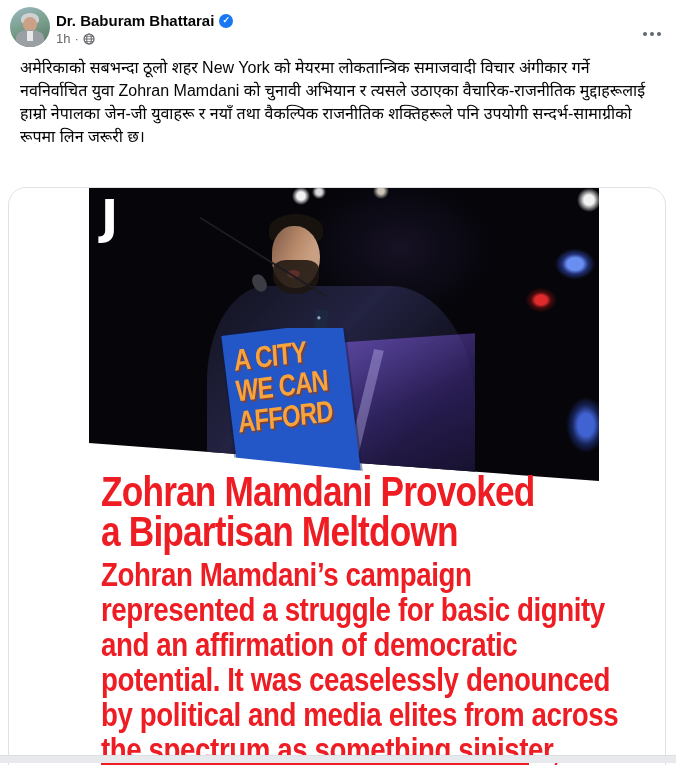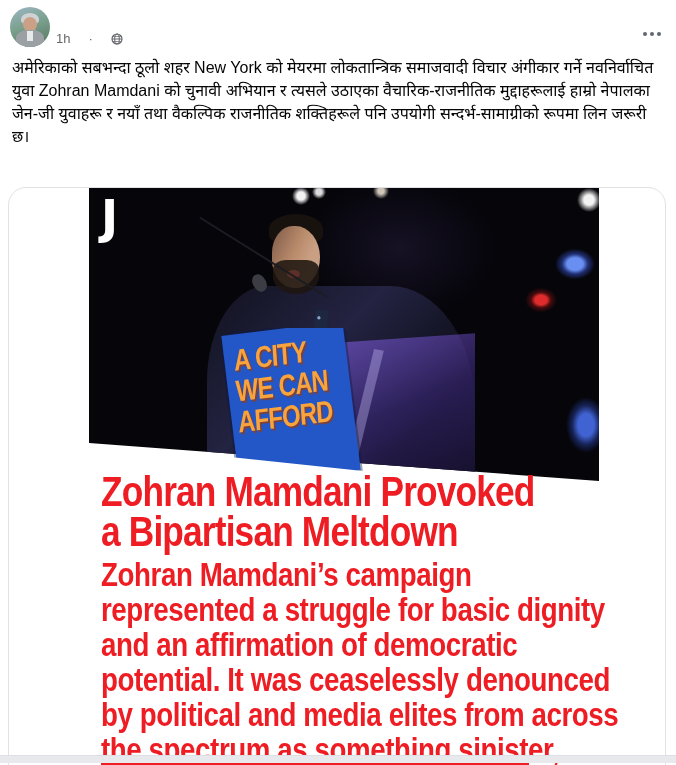--- a/index.html
+++ b/index.html
@@ -10,27 +10,27 @@
   .post-header { position:relative; height:56px; }
   .avatar { position:absolute; left:10px; top:7px; width:40px; height:40px; border-radius:50%;
     background:linear-gradient(160deg,#9db8c4 0%,#7ba08e 45%,#54755f 100%); overflow:hidden; }
   .avatar .hair { position:absolute; left:11px; top:6px; width:18px; height:12px; border-radius:50% 50% 40% 40%; background:#cfd2d4; }
   .avatar .face { position:absolute; left:13px; top:10px; width:14px; height:15px; border-radius:50%; background:#caa186; }
   .avatar .suit { position:absolute; left:6px; top:23px; width:28px; height:18px; border-radius:45% 45% 0 0; background:#9aa0a4; }
   .avatar .shirt { position:absolute; left:17px; top:24px; width:6px; height:10px; background:#e8e9ea; }
   .name-row { position:absolute; left:56px; top:11px; font-size:15px; font-weight:700; line-height:19px; display:flex; align-items:center; gap:5px; }
   .verified { width:14px; height:14px; border-radius:50%; background:#1877f2; color:#fff; font-size:9px;
     font-weight:700; display:flex; align-items:center; justify-content:center; }
-  .meta-row { position:absolute; left:56px; top:31px; font-size:13px; color:#65676b; display:flex; align-items:center; gap:18px; }
+  .meta-row { position:absolute; left:56px; top:31px; font-size:13px; color:#65676b; display:flex; align-items:center; gap:4px; }
   .globe { width:12px; height:12px; }
   .more-btn { position:absolute; right:8px; top:22px; width:32px; height:24px; display:flex; align-items:center; justify-content:center; gap:3px; cursor:pointer; }
   .more-btn i { width:4px; height:4px; border-radius:50%; background:#606770; }
 
   
-  .post-text { padding:0 12px; font-size:16px; line-height:23px; }
+  .post-text { padding:0 20px; font-size:16px; line-height:23px; }
   .post-text p { margin:0; }
 
   
   .card { position:absolute; left:8px; top:187px; width:658px; height:620px;
     border:1px solid #e0e2e6; border-radius:18px 18px 0 0; background:#fff; overflow:hidden; cursor:pointer; }
 
   
   .photo { position:absolute; left:80px; top:0; width:510px; height:300px;
     clip-path:polygon(0 0,100% 0,100% 293px,0 255px);
     background:
@@ -89,20 +89,24 @@
 </head>
 <body>
 
 <div class="post-header">
   <div class="avatar">
     <div class="hair"></div>
     <div class="face"></div>
     <div class="suit"></div>
     <div class="shirt"></div>
   </div>
+  <div class="name-row">
+    <span>Dr. Baburam Bhattarai</span>
+    <span class="verified">✓</span>
+  </div>
   <div class="meta-row">
     <span>1h</span>
     <span>·</span>
     <svg class="globe" viewBox="0 0 12 12">
       <circle cx="6" cy="6" r="5" fill="none" stroke="#65676b" stroke-width="1.2"></circle>
       <ellipse cx="6" cy="6" rx="2.3" ry="5" fill="none" stroke="#65676b" stroke-width="1"></ellipse>
       <line x1="1" y1="6" x2="11" y2="6" stroke="#65676b" stroke-width="1"></line>
       <line x1="1.6" y1="3.4" x2="10.4" y2="3.4" stroke="#65676b" stroke-width="0.8"></line>
       <line x1="1.6" y1="8.6" x2="10.4" y2="8.6" stroke="#65676b" stroke-width="0.8"></line>
     </svg>

